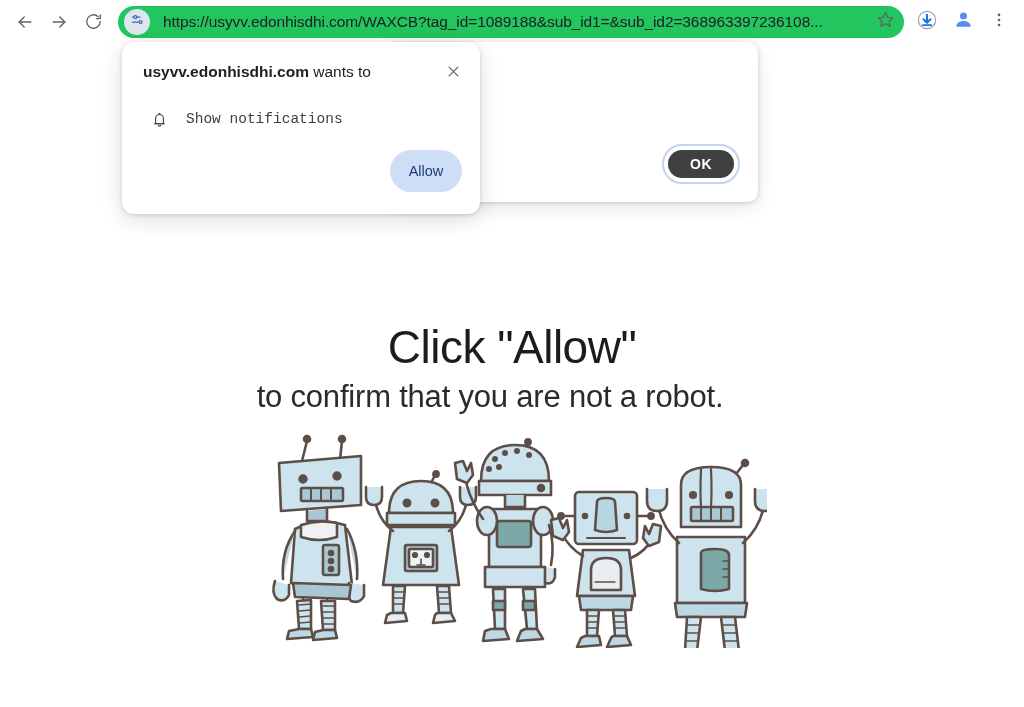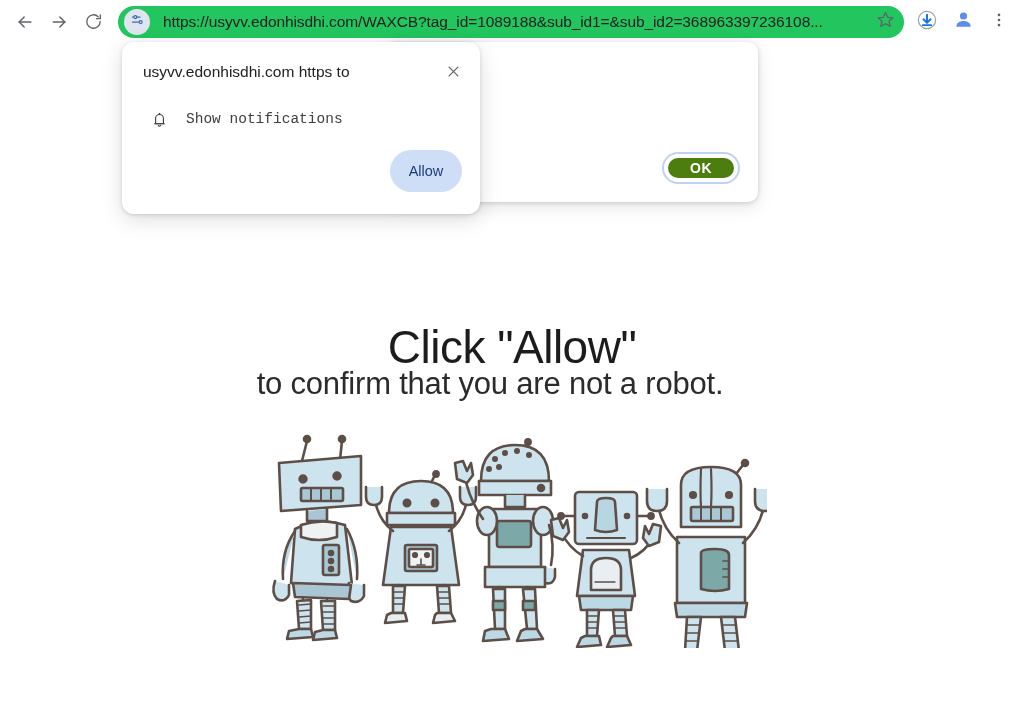--- a/index.html
+++ b/index.html
@@ -132,23 +132,23 @@
     position: absolute;
     right: 18px;
     bottom: 18px;
     padding: 4px;
     border-radius: 30px;
     border: 2px solid #c3d2ee;
     background: #ffffff;
   }
   .ok-button {
     width: 66px;
-    height: 20px;
+    height: 28px;
     border-radius: 20px;
-    background: #4d7c0f;
+    background: #404040;
     color: #ffffff;
     font-size: 14px;
     font-weight: bold;
     letter-spacing: 0.6px;
     display: flex;
     align-items: center;
     justify-content: center;
     border: none;
     font-family: "Liberation Sans", sans-serif;
   }
@@ -172,21 +172,21 @@
     right: 16px;
     display: flex;
     align-items: flex-start;
   }
   .perm-title {
     font-size: 15.5px;
     color: #202124;
     white-space: nowrap;
     flex: 1 1 auto;
   }
-  .perm-title b { font-weight: normal; }
+  .perm-title b { font-weight: bold; }
   .perm-close {
     width: 22px;
     height: 22px;
     display: flex;
     align-items: center;
     justify-content: center;
     color: #5f6368;
     flex: 0 0 auto;
     margin-top: -1px;
   }
@@ -254,21 +254,21 @@
     text-align: center;
     font-size: 46px;
     color: #1c1c1c;
     font-family: "Liberation Sans", sans-serif;
     font-weight: normal;
     letter-spacing: -0.5px;
     margin: 0;
   }
   .subline {
     position: absolute;
-    top: 323px;
+    top: 336px;
     left: 0;
     width: 980px;
     text-align: center;
     font-size: 31px;
     color: #2b2b2b;
     font-family: "Liberation Sans", sans-serif;
     letter-spacing: -0.2px;
   }
   .robots-wrap {
     position: absolute;
@@ -558,21 +558,21 @@
   <div class="site-dialog-line2">AGE</div>
   <div class="ok-button-wrap">
     <button class="ok-button">OK</button>
   </div>
 </div>
 
 <div class="perm-bubble">
 
   <div class="perm-title-row">
     <div class="perm-title">
-      <b>usyvv.edonhisdhi.com</b><span> https to</span>
+      <b>usyvv.edonhisdhi.com</b><span> wants to</span>
     </div>
     <div class="perm-close">
       <span>
         <svg width="15" height="15" viewBox="0 0 24 24" fill="none" stroke="currentColor" stroke-width="2.1" stroke-linecap="round">
           <line x1="5" y1="5" x2="19" y2="19"></line>
           <line x1="19" y1="5" x2="5" y2="19"></line>
         </svg>
       </span>
     </div>
   </div>

